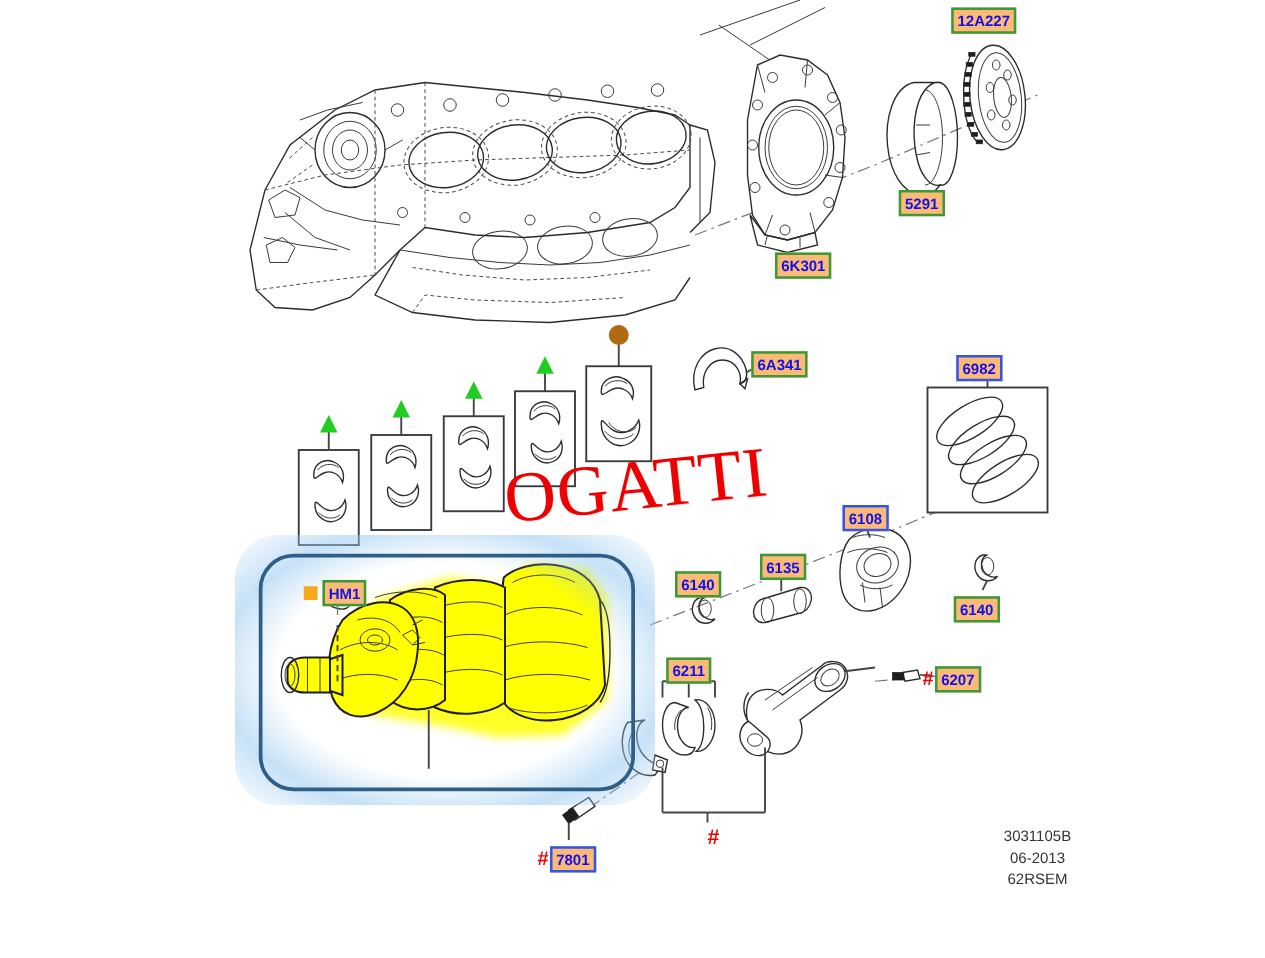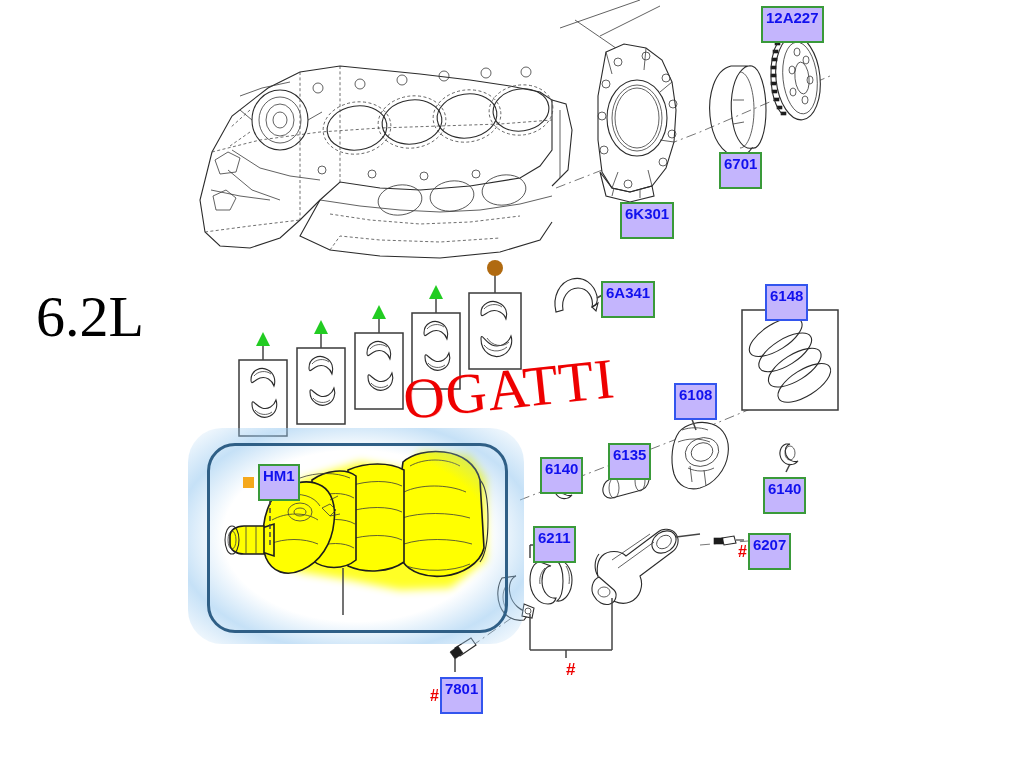--- a/index.html
+++ b/index.html
@@ -25,28 +25,28 @@
   }
   
   .callout {
     position: absolute;
     display: flex;
     align-items: center;
     white-space: nowrap;
     z-index: 40;
   }
   .cbox {
-    background: #c4b5fd;
+    background: #fdba74;
     border: 2px solid #3a9a3a;
     color: #1111ee;
     font-family: "Liberation Sans", sans-serif;
     font-weight: bold;
-    font-size: 15px;
+    font-size: 12px;
     line-height: 15px;
-    padding: 2px 3px 16px 3px;
+    padding: 2px 3px 0 3px;
     letter-spacing: 0px;
   }
   .cbox.blue-border { border-color: #3355ee; }
   .hash {
     color: #ee0000;
     font-weight: bold;
     font-size: 16px;
     font-family: "Liberation Sans", sans-serif;
     margin-right: 1px;
   }
@@ -457,43 +457,47 @@
       <path class="wf" d="M455,648 L471,638 L476,645 L460,656 Z"></path>
       <path class="blk" d="M450,652 L458,646 L463,653 L455,659 Z"></path>
       <line class="lead" x1="455" y1="658" x2="455" y2="672"></line>
     </g>
 
   </svg>
 
   <div class="highlight-glow" style="left:188px; top:428px; width:336px; height:216px;"></div>
   <div class="highlight-box" style="left:207px; top:443px; width:295px; height:184px;"></div>
 
-  <div class="engine-size" style="left:36px; top:288px;">6.2L</div>
 
 
   <div class="watermark" style="left:403px; top:356px;">OGATTI</div>
 
+  <div class="footer" style="left:750px; top:661px; width:160px;">
+    <div>3031105B</div>
+    <div>06-2013</div>
+    <div>62RSEM</div>
+  </div>
 
   <div id="callout-layer">
       <div class="callout" style="left: 761px; top: 6px;">
         <span class="cbox">12A227</span>
       </div>
       <div class="callout" style="left: 719px; top: 152px;">
-        <span class="cbox">6701</span>
+        <span class="cbox">5291</span>
       </div>
       <div class="callout" style="left: 620px; top: 202px; justify-content: center;">
         <span class="cbox">6K301</span>
       </div>
       <div class="callout" style="left: 601px; top: 281px;">
         <span class="cbox">6A341</span>
       </div>
       <div class="callout" style="left: 765px; top: 284px;">
-        <span class="cbox blue-border">6148</span>
-      </div>
-      <div class="callout" style="left: 674px; top: 383px; text-align: right;">
+        <span class="cbox blue-border">6982</span>
+      </div>
+      <div class="callout" style="left: 674px; top: 404px; text-align: right;">
         <span class="cbox blue-border">6108</span>
       </div>
       <div class="callout" style="left: 608px; top: 443px; border-radius: 10px;">
         <span class="cbox">6135</span>
       </div>
       <div class="callout" style="left: 540px; top: 457px;">
         <span class="cbox">6140</span>
       </div>
       <div class="callout" style="left: 763px; top: 477px;">
         <span class="cbox">6140</span>

